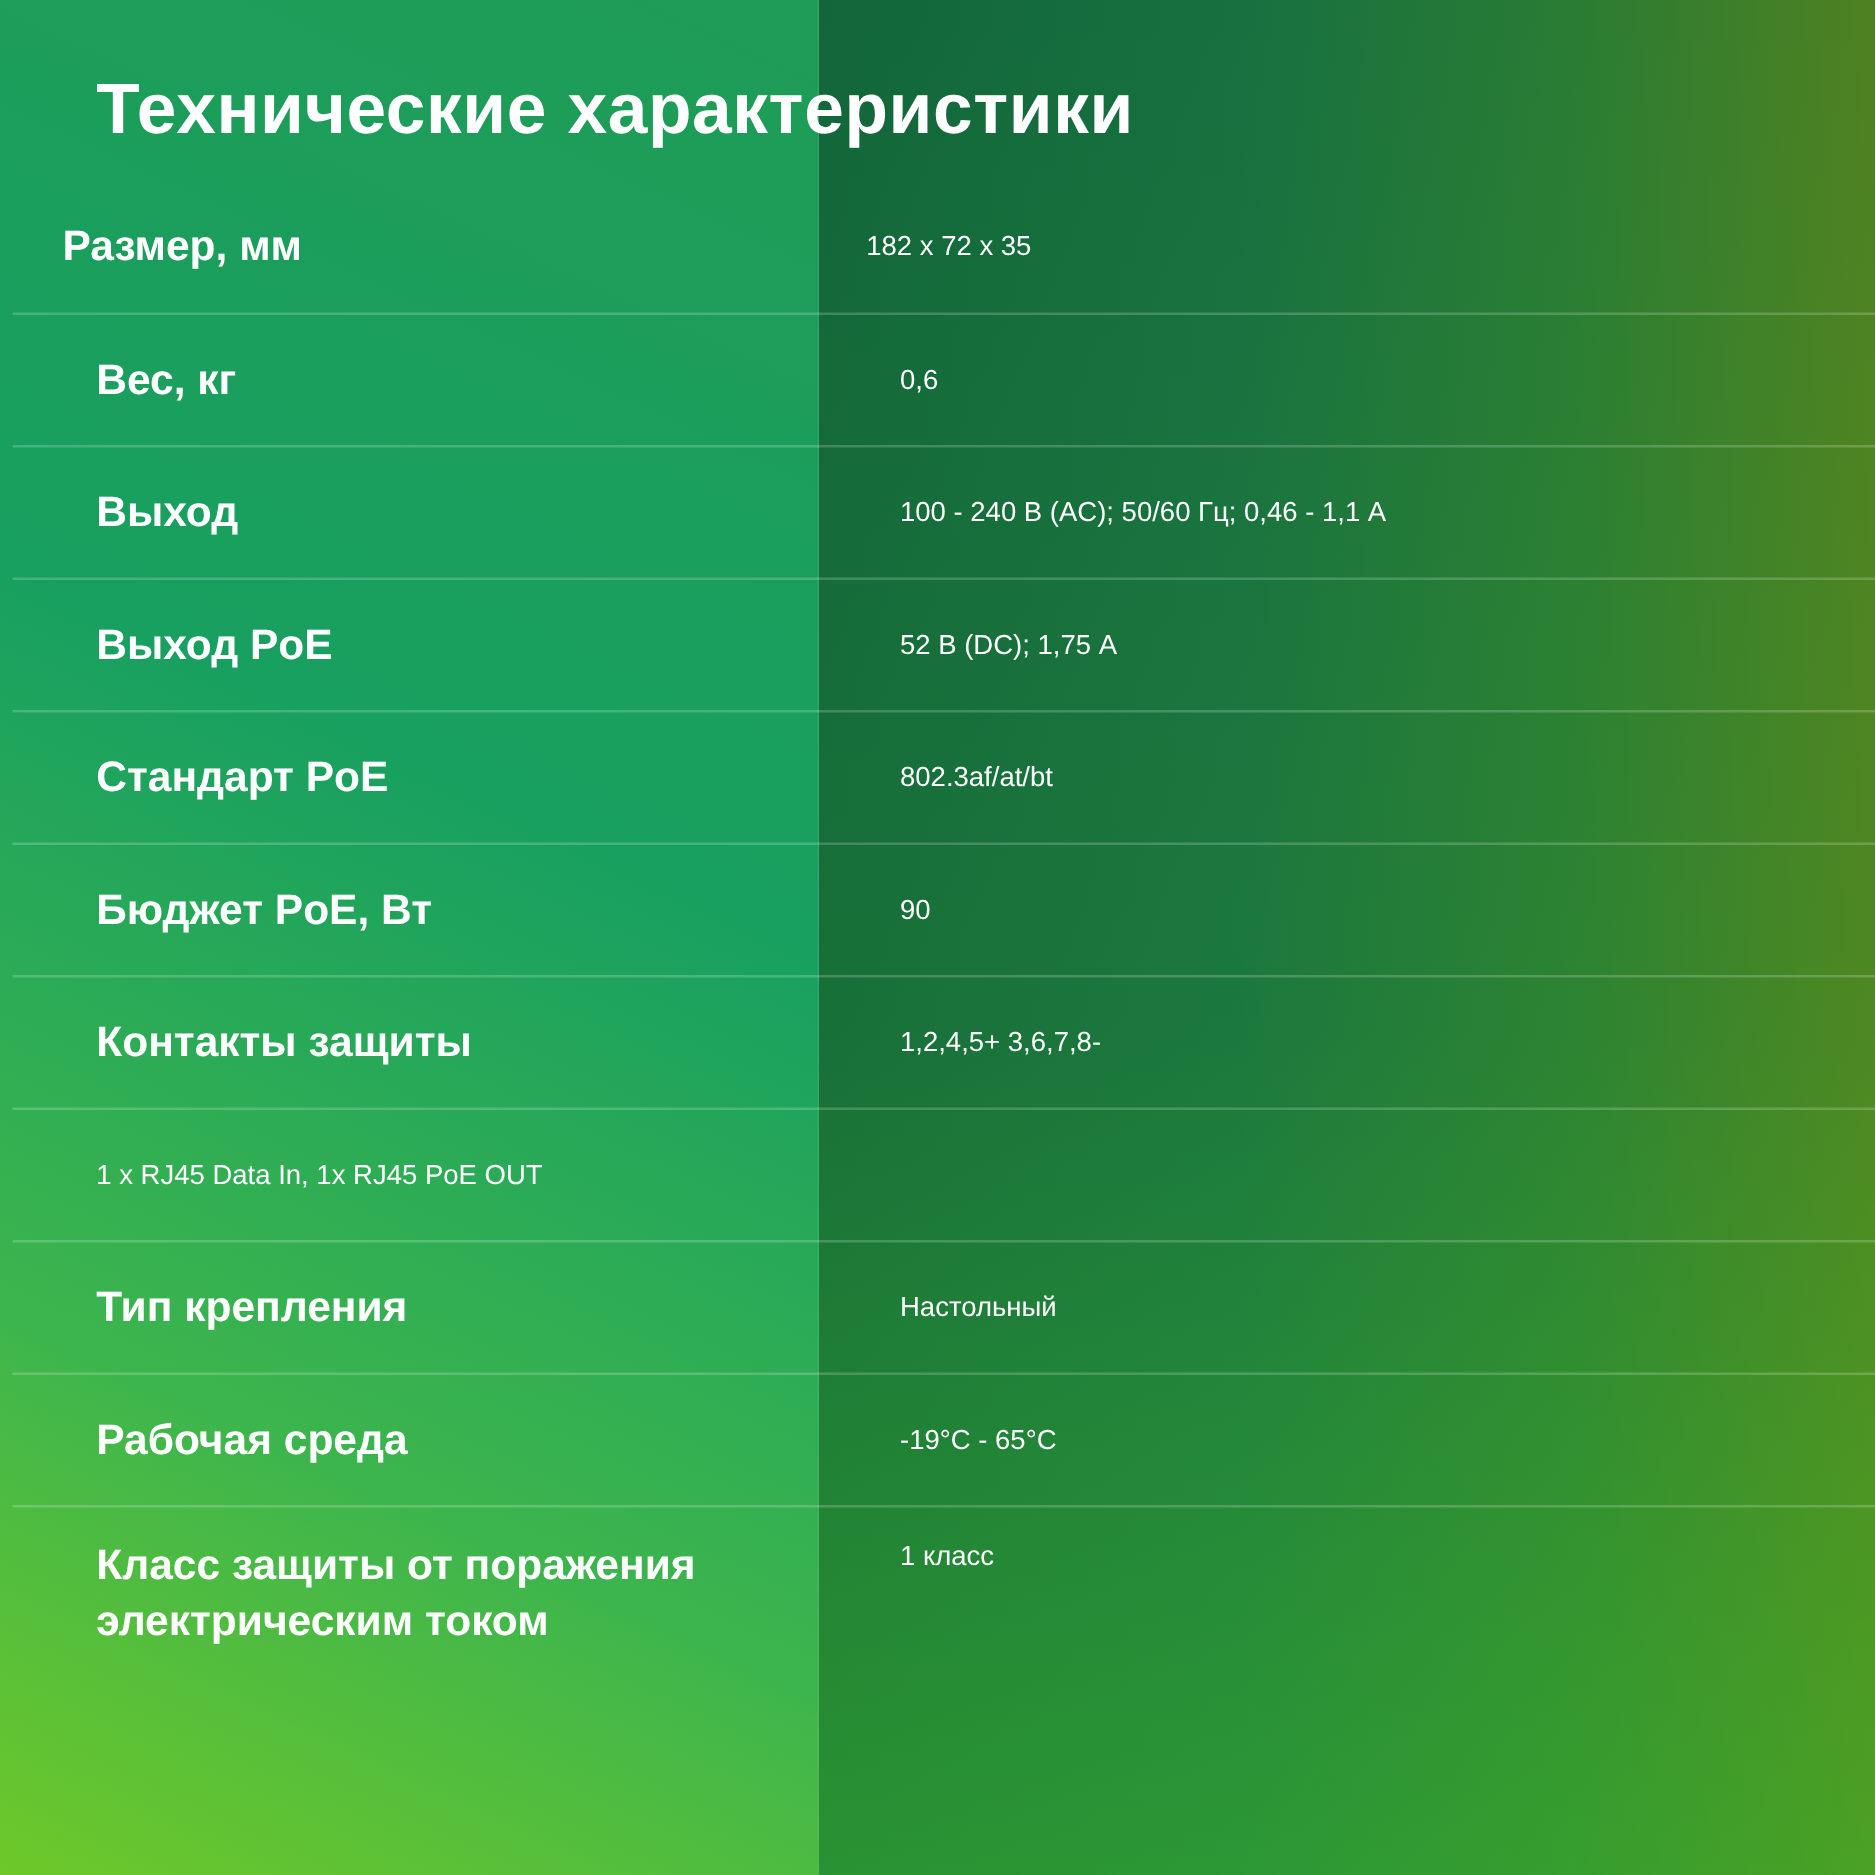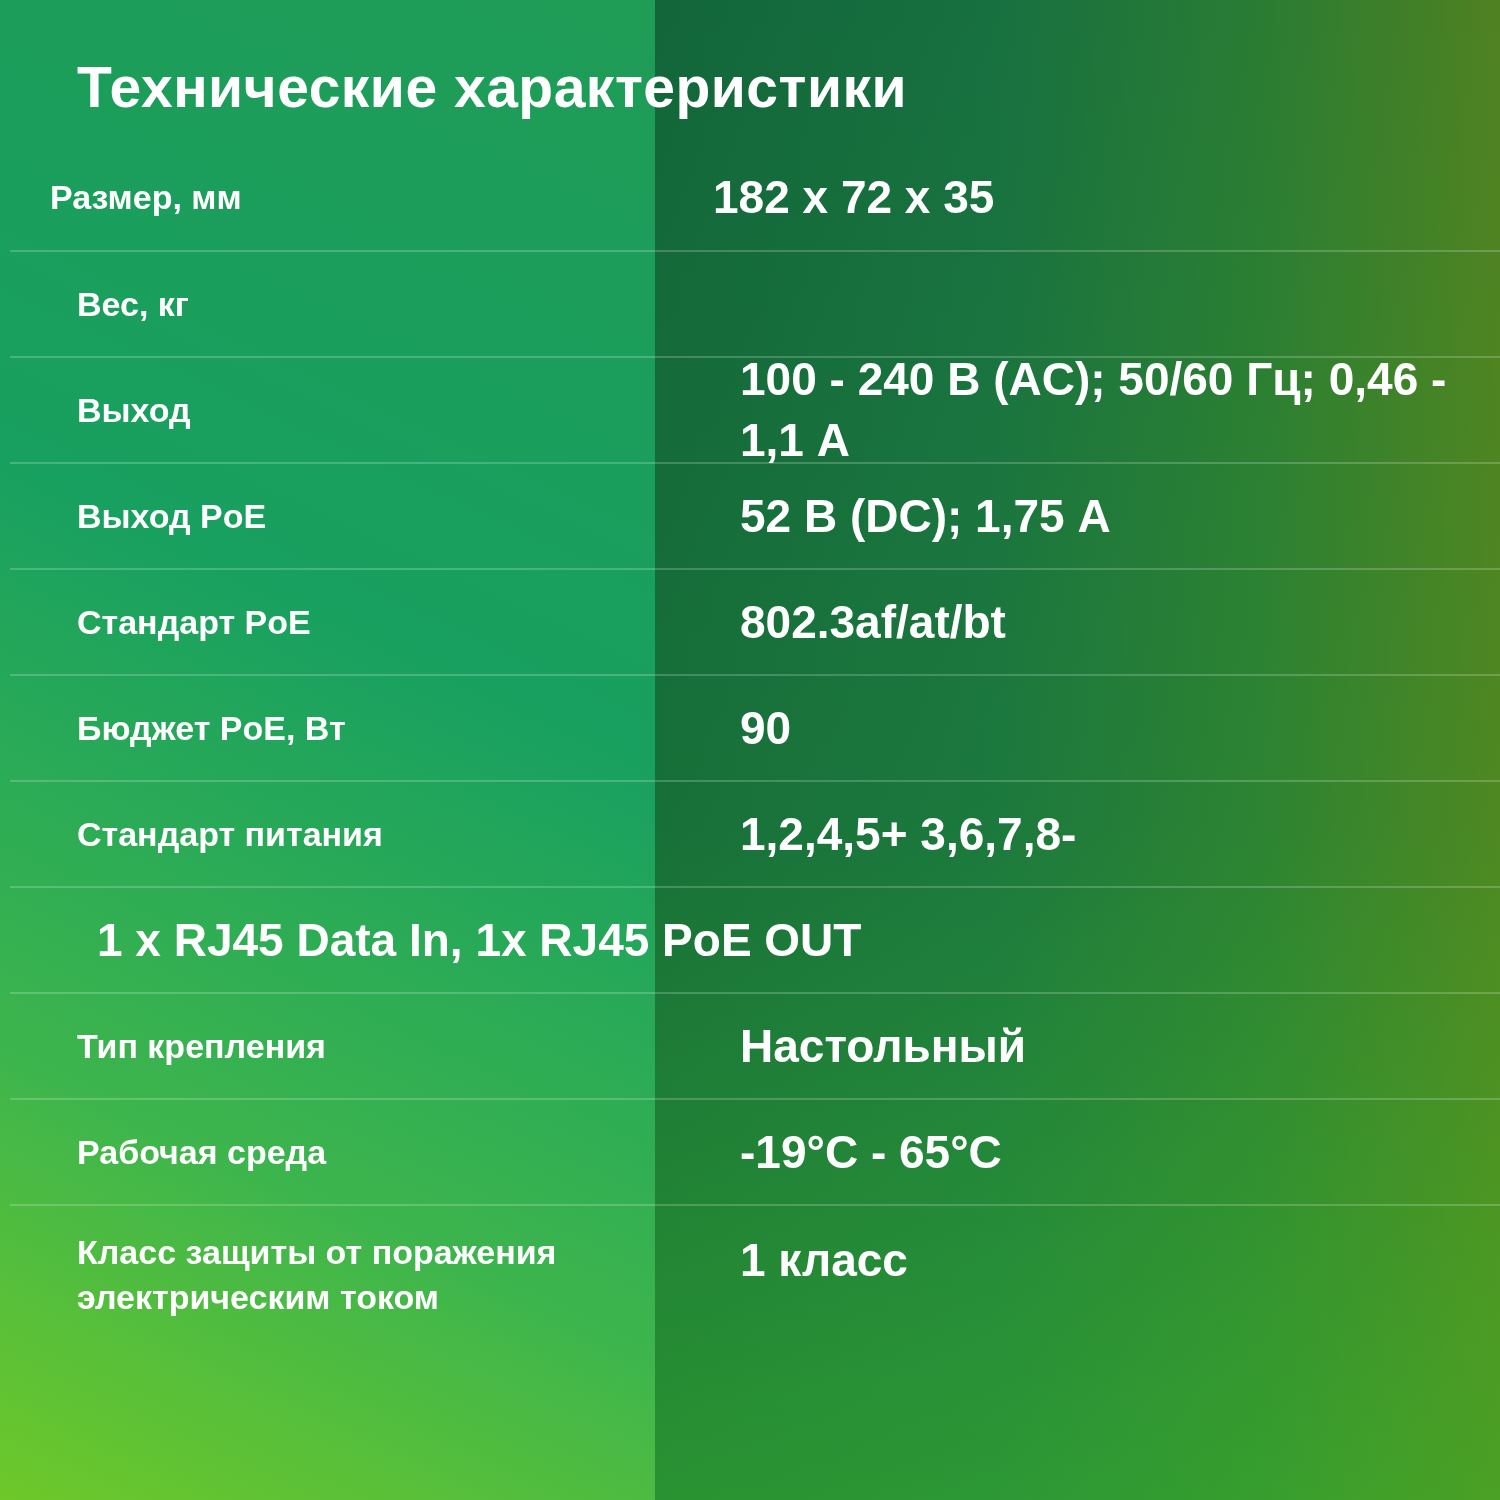--- a/index.html
+++ b/index.html
@@ -84,24 +84,23 @@
   .spec-label {
     flex: 0 0 643px;
     box-sizing: border-box;
     padding-right: 50px;
     font-size: 34px;
     font-weight: 700;
     line-height: 1.32;
   }
   .spec-value {
     flex: 1;
-    font-size: 46px;
-    font-weight: 700;
+    font-size: 22px;
+    font-weight: 400;
     line-height: 1.32;
-    margin-left: 20px;
   }
 </style>
 </head>
 <body>
 
 <div class="bg-left"></div>
 <div class="bg-right"></div>
 
 <div class="content">
   <div class="header">
@@ -109,20 +108,21 @@
   </div>
 
   <div class="spec-table">
   <div class="spec-row">
     <div class="spec-label">Размер, мм</div>
     <div class="spec-value">182 x 72 x 35</div>
   </div>
 
   <div class="spec-row">
     <div class="spec-label">Вес, кг</div>
+    <div class="spec-value">0,6</div>
   </div>
 
   <div class="spec-row">
     <div class="spec-label">Выход</div>
     <div class="spec-value">100 - 240 В (AC); 50/60 Гц; 0,46 - 1,1 А</div>
   </div>
 
   <div class="spec-row">
     <div class="spec-label">Выход PoE</div>
     <div class="spec-value">52 В (DC); 1,75 А</div>
@@ -133,21 +133,21 @@
     <div class="spec-value">802.3af/at/bt</div>
   </div>
 
   <div class="spec-row">
     <div class="spec-label">Бюджет PoE, Вт</div>
     <div class="spec-value">90</div>
   </div>
 
 
   <div class="spec-row">
-    <div class="spec-label">Стандарт питания</div>
+    <div class="spec-label">Контакты защиты</div>
     <div class="spec-value">1,2,4,5+ 3,6,7,8-</div>
   </div>
 
   <div class="spec-row">
     <div class="spec-value">1 x RJ45 Data In, 1x RJ45 PoE OUT</div>
   </div>
 
   <div class="spec-row">
     <div class="spec-label">Тип крепления</div>
     <div class="spec-value">Настольный</div>

